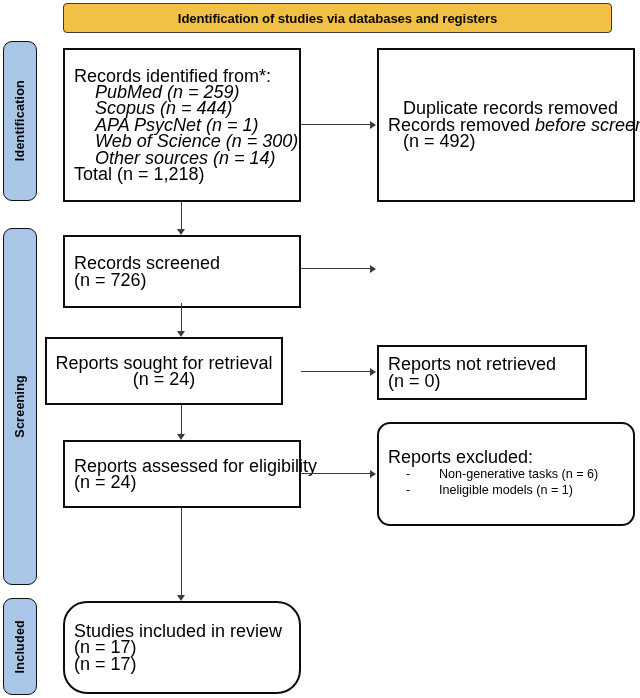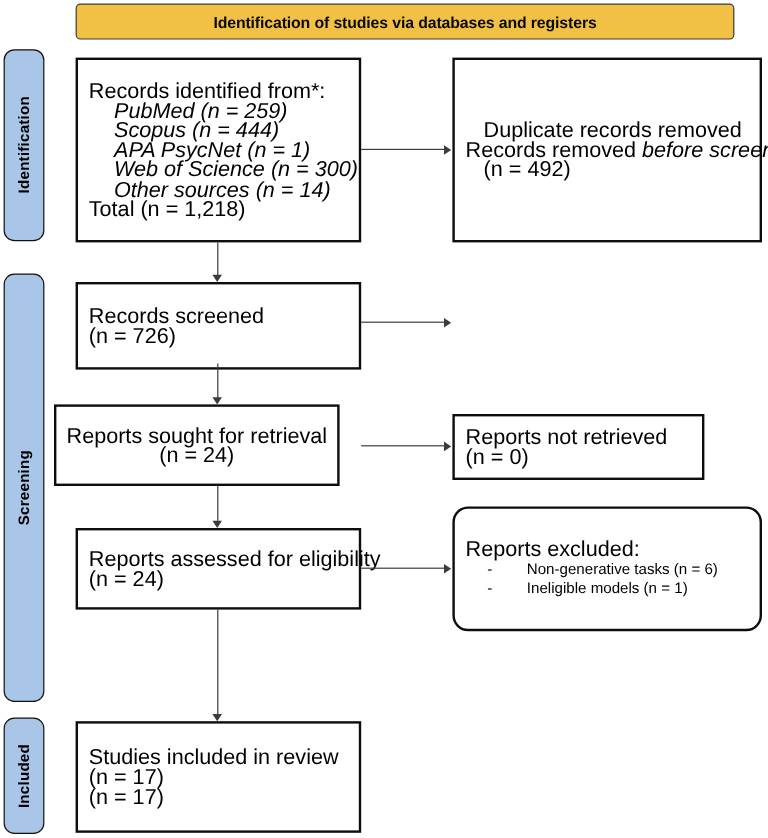--- a/index.html
+++ b/index.html
@@ -97,21 +97,21 @@
     line-height: 16.4px;
     padding-left: 18px;
   }
   .bullet-dash { width: 33px; flex: 0 0 33px; }
 
   
   #box-identified   { left: 63px; top: 48px;  width: 238px; height: 154px; }
   #box-screened     { left: 63px; top: 235px; width: 238px; height: 73px; }
   #box-sought       { left: 45px; top: 337px; width: 238px; height: 68px; align-items: center; }
   #box-assessed     { left: 63px; top: 440px; width: 238px; height: 68px; }
-  #box-included     { left: 63px; top: 601px; width: 238px; height: 93px; }
+  #box-included     { left: 63px; top: 601px; width: 238px; height: 93px; border-radius: 24px; }
 
   
   #box-removed      { left: 377px; top: 48px;  width: 258px; height: 154px; }
   #box-excluded     { left: 377px; top: 209px; width: 258px; height: 125px; }
   #box-notretrieved { left: 377px; top: 345px; width: 210px; height: 55px; }
   #box-repexcluded  { left: 377px; top: 422px; width: 258px; height: 104px; border-radius: 13px; }
 
   
   .conn {
     position: absolute;

